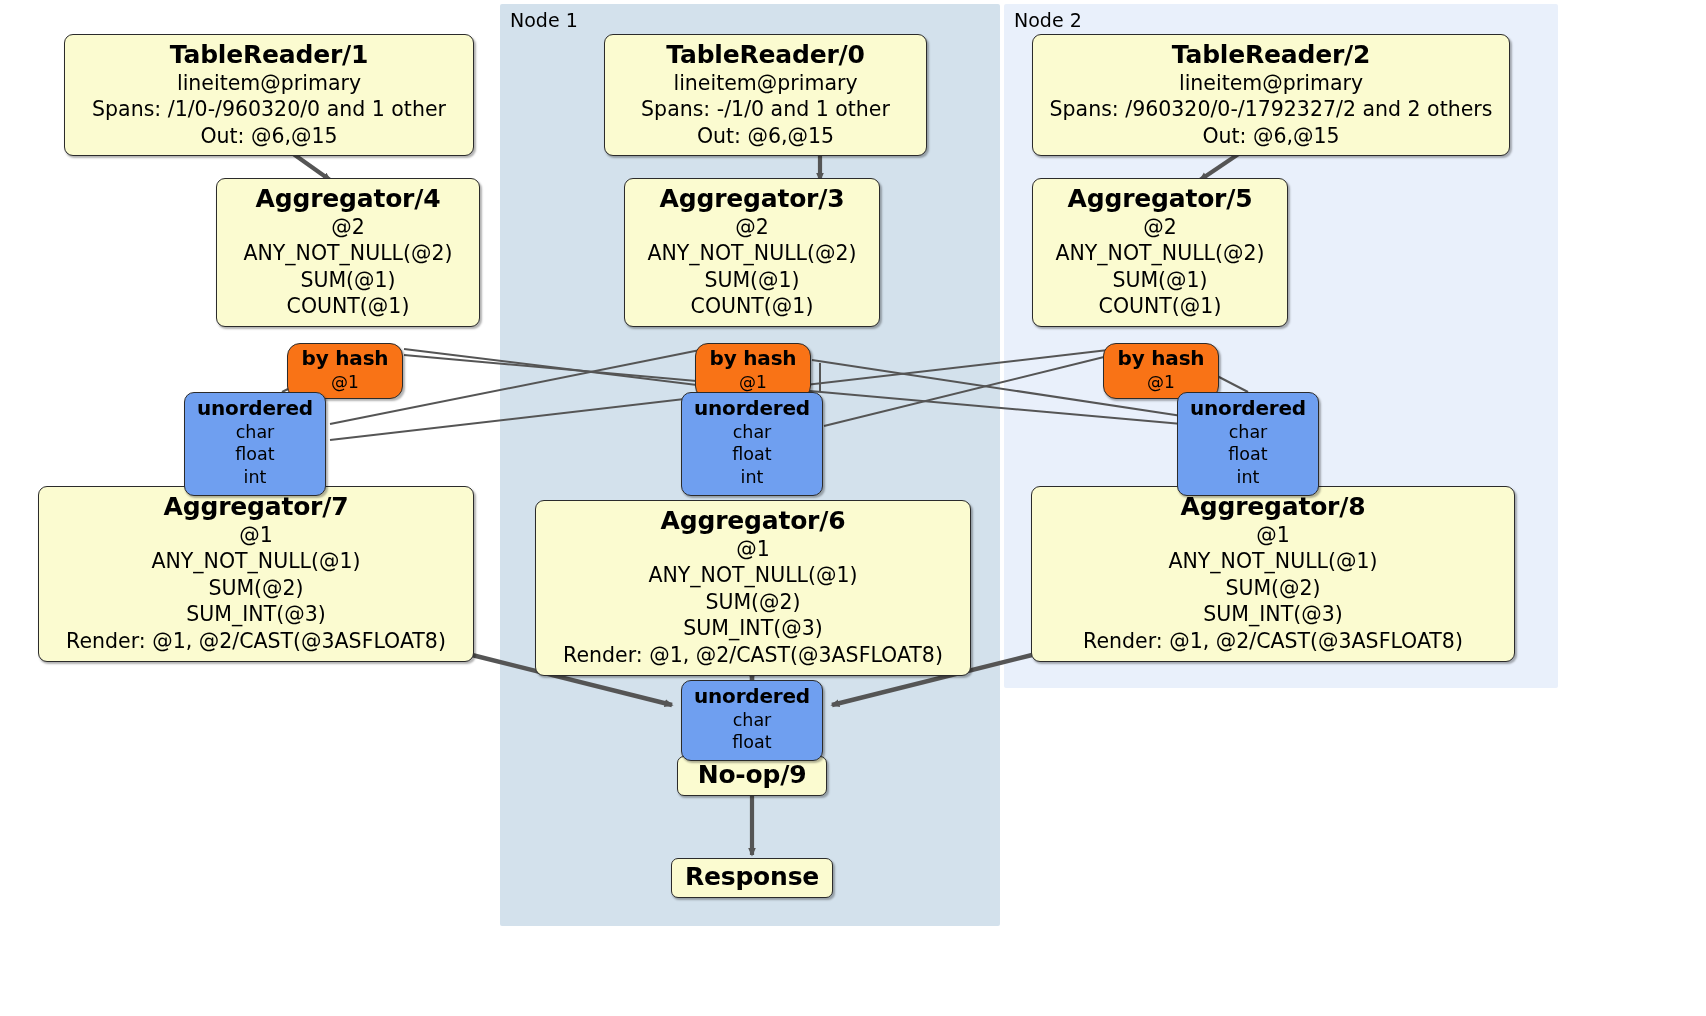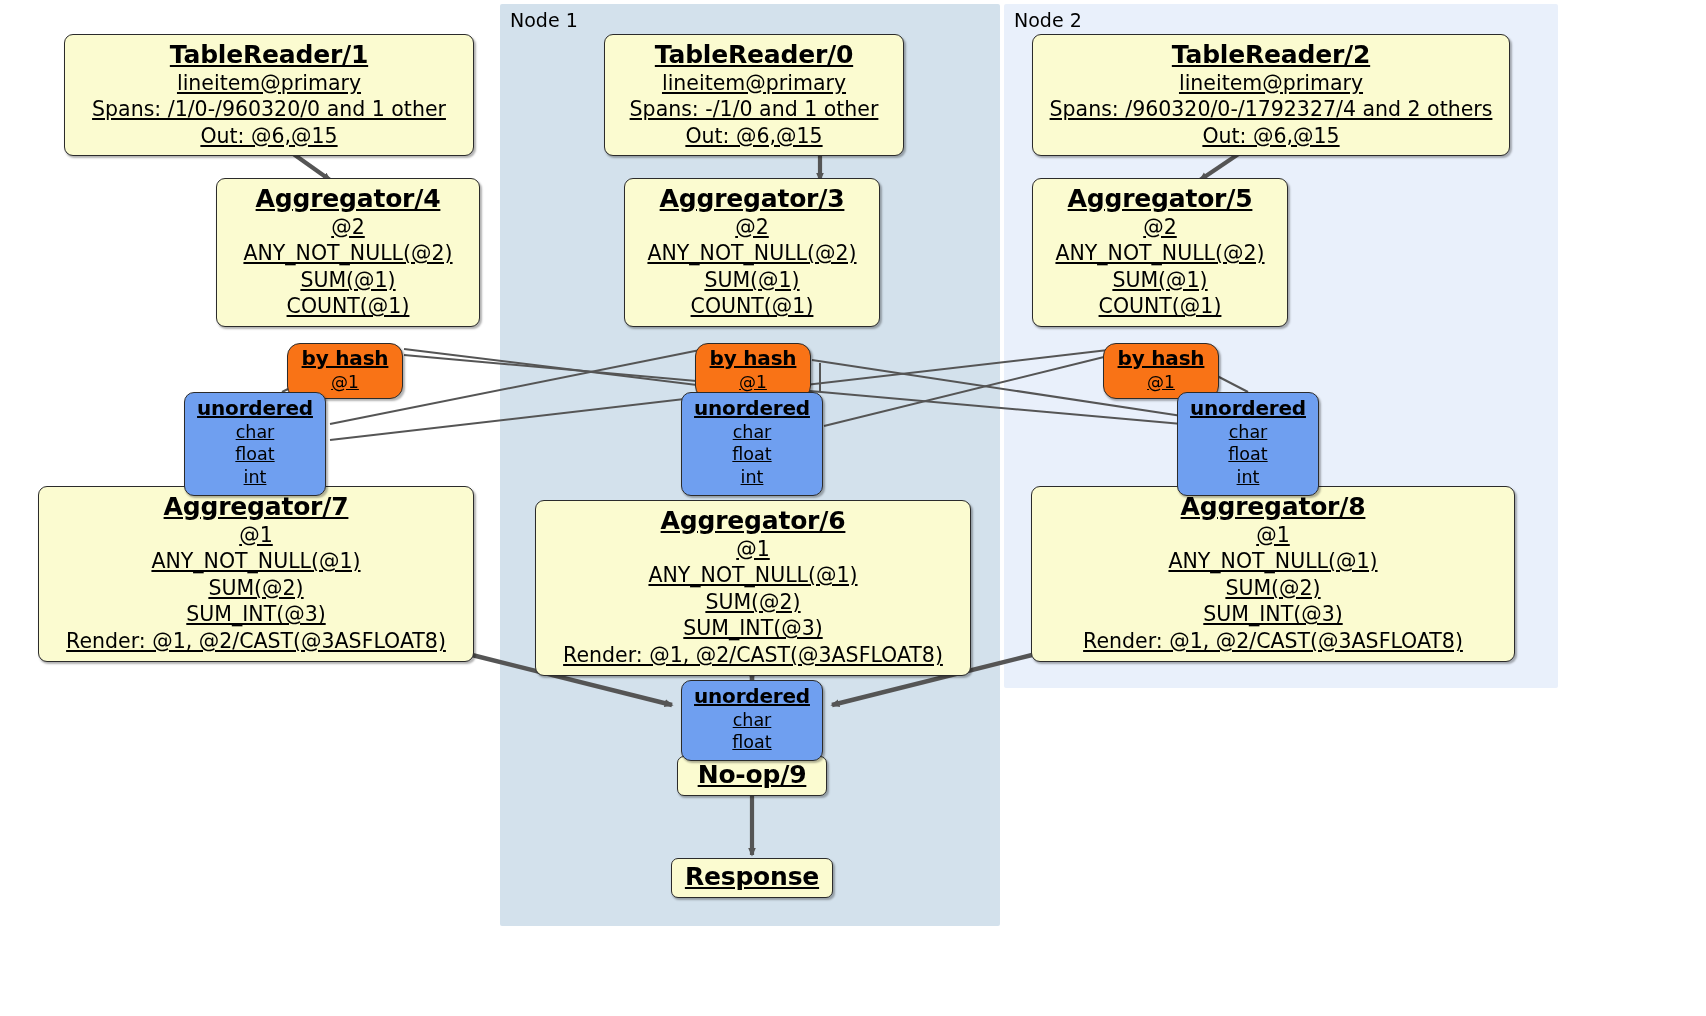--- a/index.html
+++ b/index.html
@@ -44,21 +44,20 @@
 
   
   .box {
     position: absolute;
     border: 1.6px solid #2b2b2b;
     border-radius: 9px;
     text-align: center;
     line-height: 1.30;
     color: #000;
     padding: 5px 8px 6px 8px;
-    text-decoration: underline;
   }
   .box .title {
     font-weight: bold;
     font-size: 25px;
     letter-spacing: -0.2px;
     line-height: 1.18;
     white-space: nowrap;
   }
   .box .line {
     font-size: 20.5px;
@@ -150,31 +149,31 @@
     </g>
   </svg>
 
   <div class="box proc z-proc" style="left:64px; top:34px; width:410px;">
     <div class="title">TableReader/1</div>
     <div class="line">lineitem@primary</div>
     <div class="line">Spans: /1/0-/960320/0 and 1 other</div>
     <div class="line">Out: @6,@15</div>
   </div>
 
-  <div class="box proc z-proc" style="left:604px; top:34px; width:300px;">
+  <div class="box proc z-proc" style="left:604px; top:34px; width:323px;">
     <div class="title">TableReader/0</div>
     <div class="line">lineitem@primary</div>
     <div class="line">Spans: -/1/0 and 1 other</div>
     <div class="line">Out: @6,@15</div>
   </div>
 
   <div class="box proc z-proc" style="left:1032px; top:34px; width:478px;">
     <div class="title">TableReader/2</div>
     <div class="line">lineitem@primary</div>
-    <div class="line">Spans: /960320/0-/1792327/4 and 2 others</div>
+    <div class="line">Spans: /960320/0-/1792327/2 and 2 others</div>
     <div class="line">Out: @6,@15</div>
   </div>
 
   <div class="box proc z-proc" style="left:216px; top:178px; width:264px;">
     <div class="title">Aggregator/4</div>
     <div class="line">@2</div>
     <div class="line">ANY_NOT_NULL(@2)</div>
     <div class="line">SUM(@1)</div>
     <div class="line">COUNT(@1)</div>
   </div>

